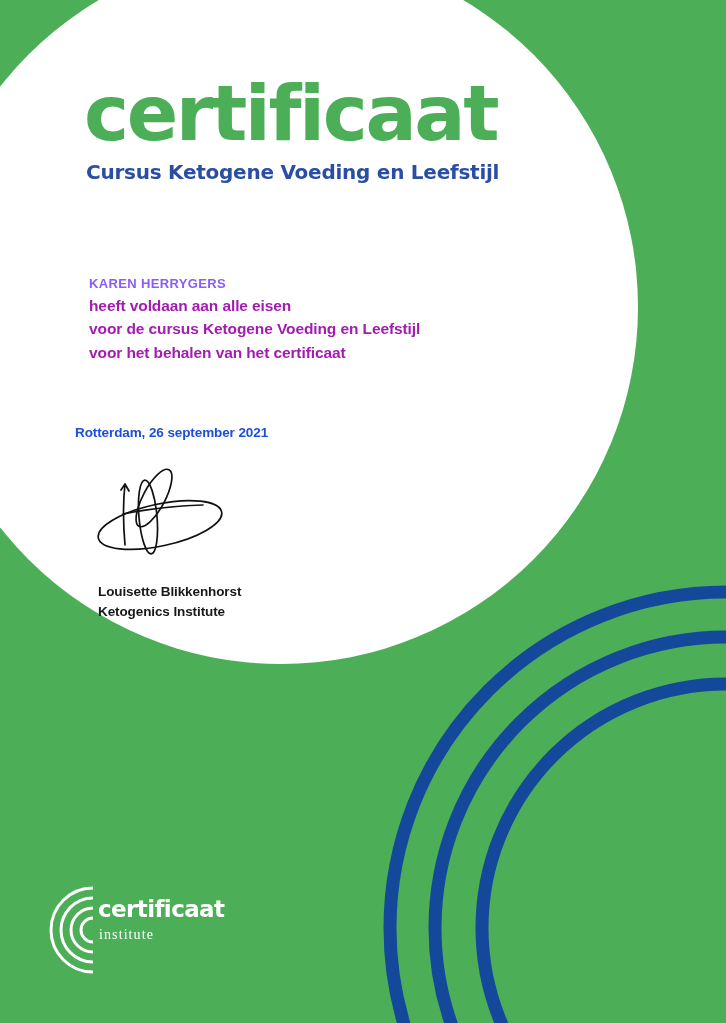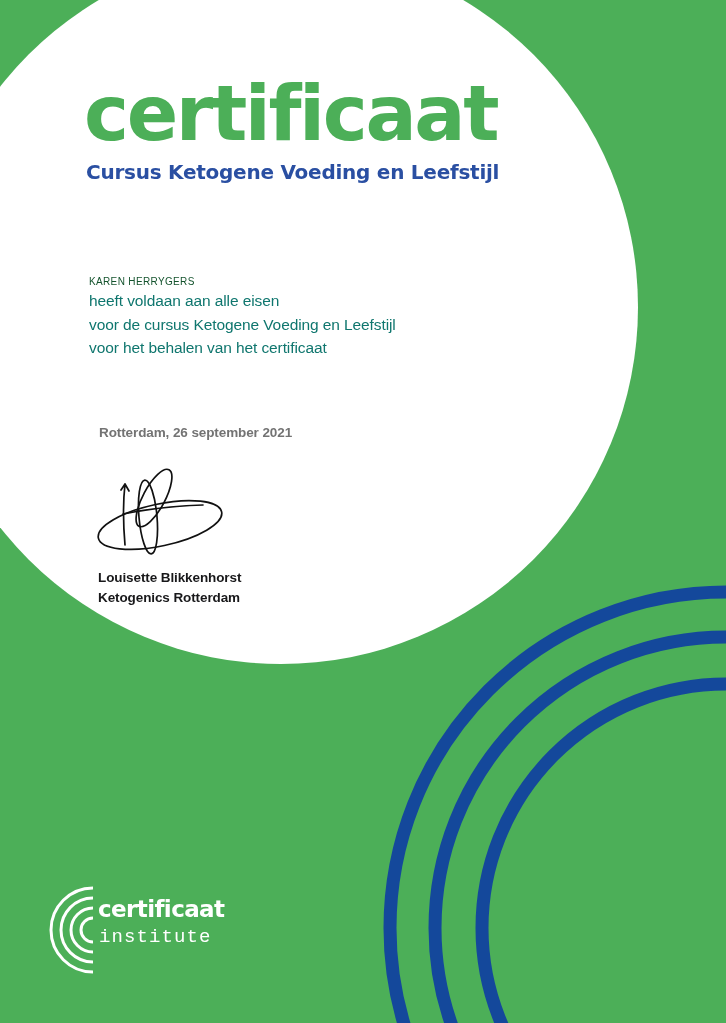--- a/index.html
+++ b/index.html
@@ -67,59 +67,59 @@
 
   .body-block {
     position: absolute;
     left: 89px;
     top: 258px;
     width: 470px;
   }
 
   .recipient-name {
     margin: 0;
-    font-size: 10px;
-    font-weight: normal;
+    font-size: 13px;
+    font-weight: bold;
     letter-spacing: 0.35px;
-    color: #14532d;
+    color: #8b5cf6;
     line-height: 1.52;
   }
 
   .body-line {
     margin: 0;
     font-size: 15.5px;
-    font-weight: normal;
-    color: #0f766e;
+    font-weight: bold;
+    color: #a21caf;
     line-height: 1.52;
     letter-spacing: -0.1px;
   }
 
   .place-date {
     position: absolute;
-    left: 99px;
+    left: 75px;
     top: 409px;
     margin: 0;
     font-size: 13.5px;
     font-weight: bold;
-    color: #737373;
+    color: #1d4ed8;
     letter-spacing: -0.1px;
   }
 
   #signature-mark {
     position: absolute;
     left: 92px;
     top: 446px;
     width: 150px;
     height: 105px;
   }
 
   .signer-block {
     position: absolute;
     left: 98px;
-    top: 552px;
+    top: 566px;
   }
 
   .signer-name,
   .signer-org {
     margin: 0;
     font-size: 13.5px;
     font-weight: bold;
     color: #18181a;
     line-height: 1.45;
     letter-spacing: -0.1px;
@@ -153,22 +153,22 @@
     font-family: "DejaVu Sans", sans-serif;
     font-size: 23px;
     font-weight: bold;
     letter-spacing: -0.6px;
     color: #ffffff;
     line-height: 1;
   }
 
   .logo-tagline {
     margin: 7px 0 0 1px;
-    font-family: Liberation Mono, monospace;
-    font-size: 19px;
+    font-family: Liberation Serif, serif;
+    font-size: 14px;
     font-weight: normal;
     letter-spacing: 1.1px;
     color: #ffffff;
     line-height: 1;
   }
 </style>
 </head>
 <body>
 
 <div id="certificate">
@@ -220,21 +220,21 @@
         <ellipse cx="56" cy="55" rx="9" ry="37" transform="rotate(-5 56 55)"></ellipse>
 
         <path d="M33,83 C31,60 31,40 33,22 M33,22 L29,28 M33,22 L37,29"></path>
 
         <path d="M31,52 C55,47 82,44 111,43"></path>
       </g>
     </svg>
 
     <div class="signer-block">
       <p class="signer-name">Louisette Blikkenhorst</p>
-      <p class="signer-org">Ketogenics Rotterdam</p>
+      <p class="signer-org">Ketogenics Institute</p>
     </div>
 
     <div id="footer-logo">
       <svg class="logo-mark" viewBox="0 0 64 92" xmlns="http://www.w3.org/2000/svg">
         <g fill="none" stroke="#ffffff" stroke-width="3" stroke-linecap="butt">
           <path d="M57,4 A42,42 0 1 0 57,88"></path>
           <path d="M57,14 A32,32 0 1 0 57,78"></path>
           <path d="M57,24 A22,22 0 1 0 57,68"></path>
           <path d="M57,34 A12,12 0 1 0 57,58"></path>
         </g>

